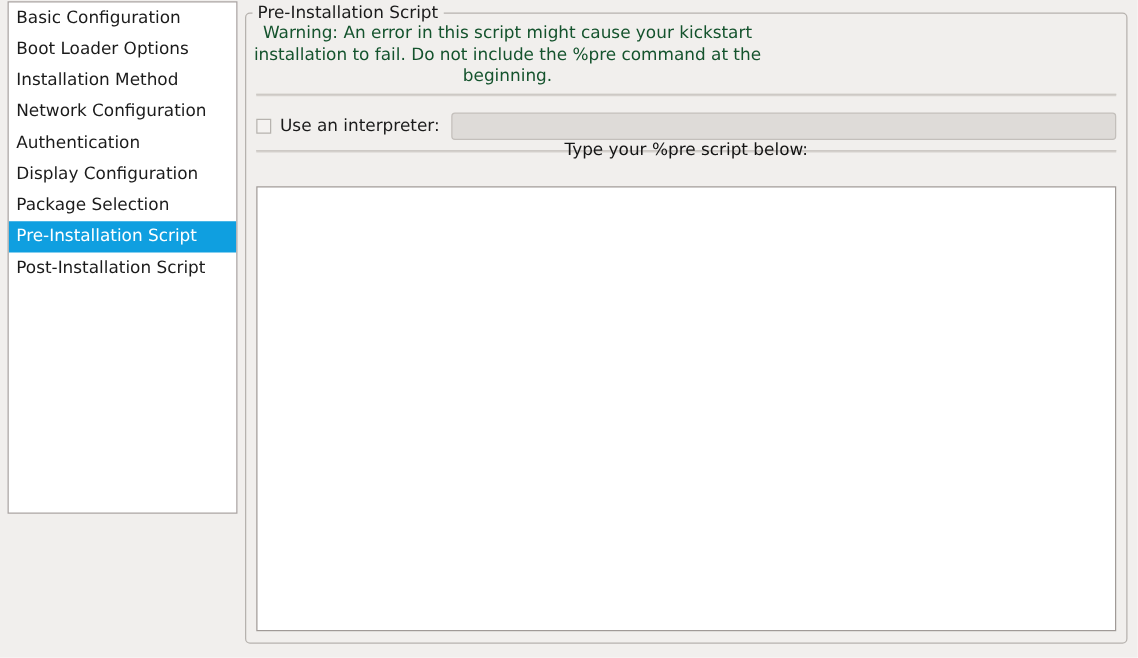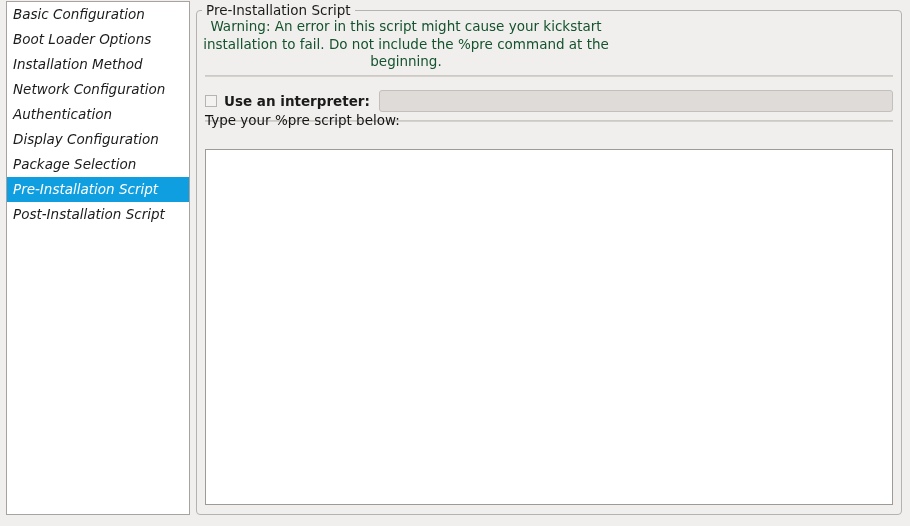--- a/index.html
+++ b/index.html
@@ -16,26 +16,25 @@
     overflow: hidden;
     position: relative;
   }
 
   
   #sidebar {
     position: absolute;
     left: 6px;
     top: 1px;
     width: 184px;
-    height: 514px;
+    height: 410px;
     background: #ffffff;
     border: 1px solid #a8a2a0;
     box-sizing: border-box;
     overflow: hidden;
-    font-style: italic;
   }
   .list-item {
     height: 25px;
     line-height: 25px;
     padding-left: 6px;
     white-space: nowrap;
     font-size: 13.5px;
     color: #1b1b1b;
     box-sizing: border-box;
   }
@@ -127,38 +126,37 @@
     background: #f4f2f0;
     box-sizing: border-box;
     flex: 0 0 auto;
     margin-right: 7px;
   }
   #interp-label {
     font-size: 13.5px;
     color: #1b1b1b;
     white-space: nowrap;
     margin-right: 9px;
-    font-weight: bold;
   }
   #interp-entry {
     flex: 1 1 auto;
     height: 22px;
     background: #dedbd8;
     border: 1px solid #c3bfbb;
     border-radius: 3px;
     box-sizing: border-box;
   }
 
   
   #script-label {
     position: absolute;
     left: 8px;
     right: 8px;
     top: 101px;
-    text-align: left;
+    text-align: center;
     font-size: 13.5px;
     color: #141414;
   }
   #script-area {
     position: absolute;
     left: 8px;
     right: 8px;
     top: 138px;
     bottom: 9px;
     background: #ffffff;

